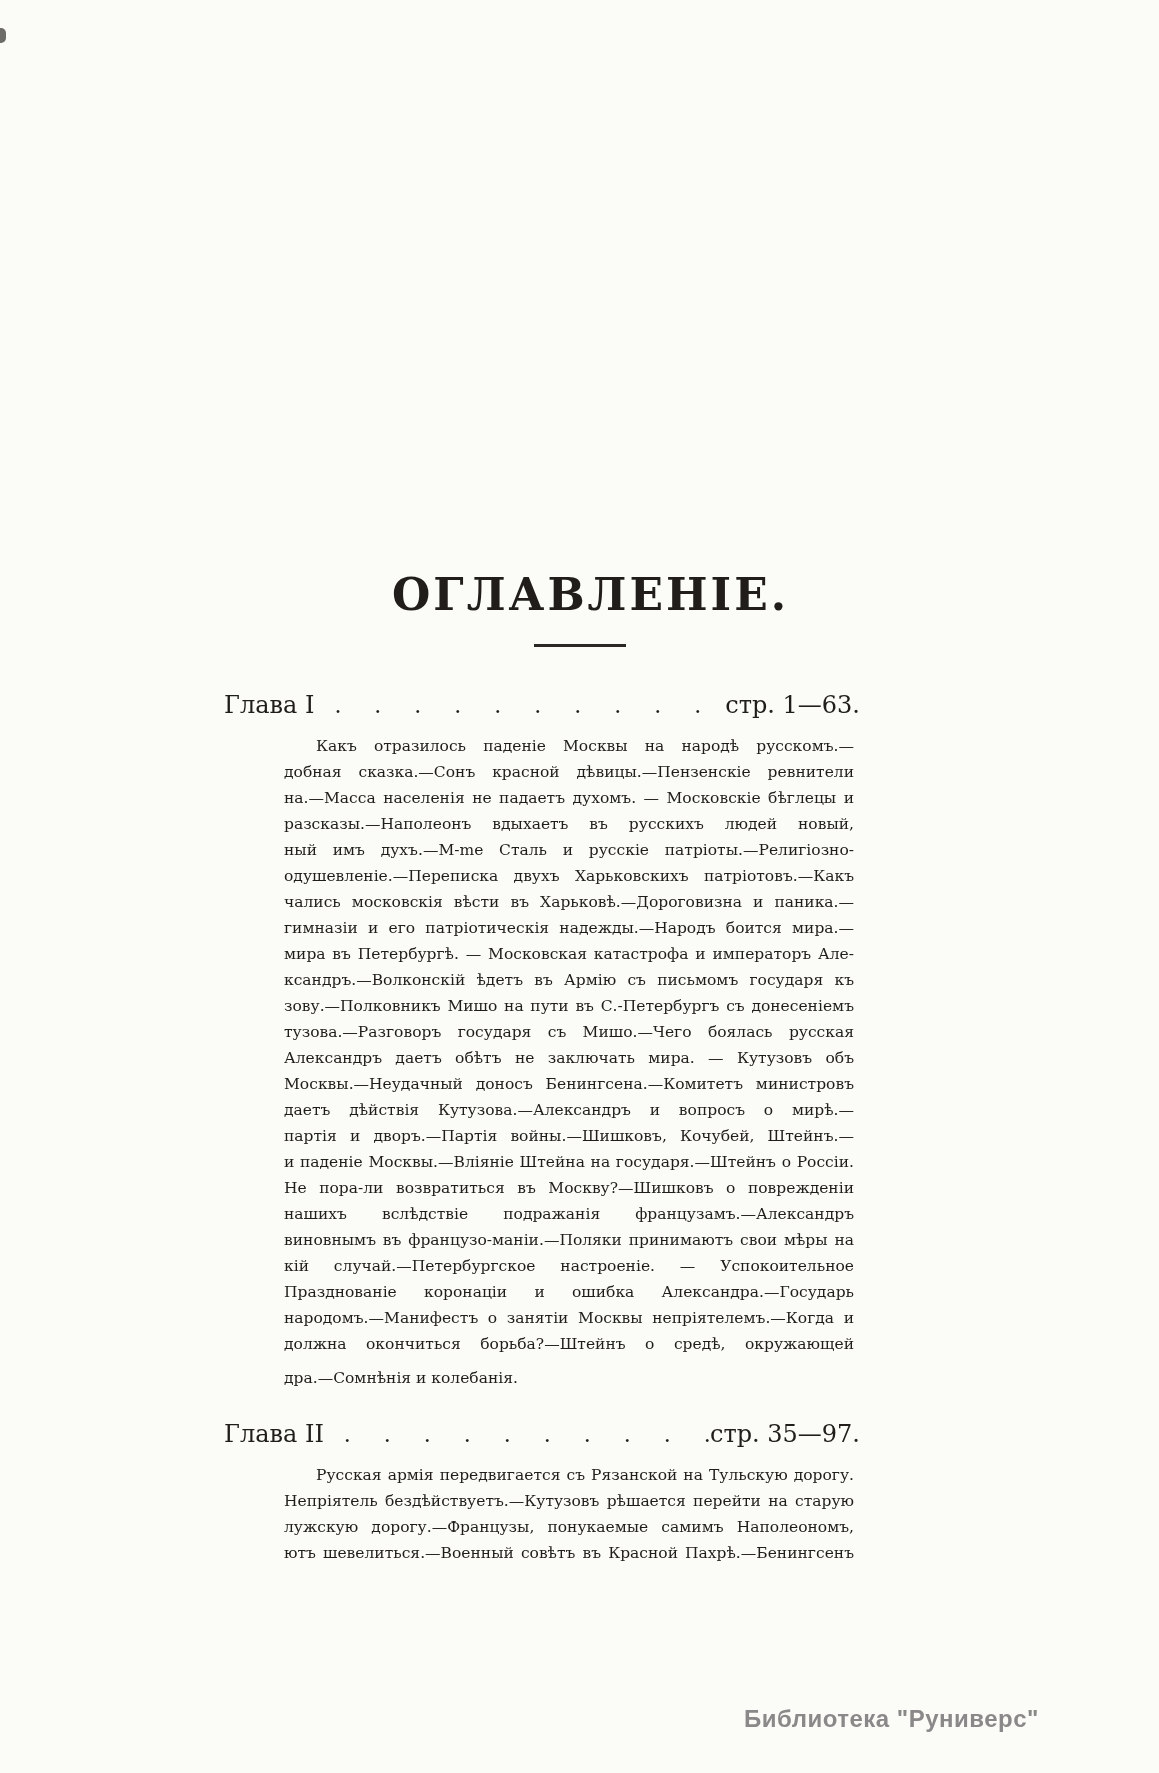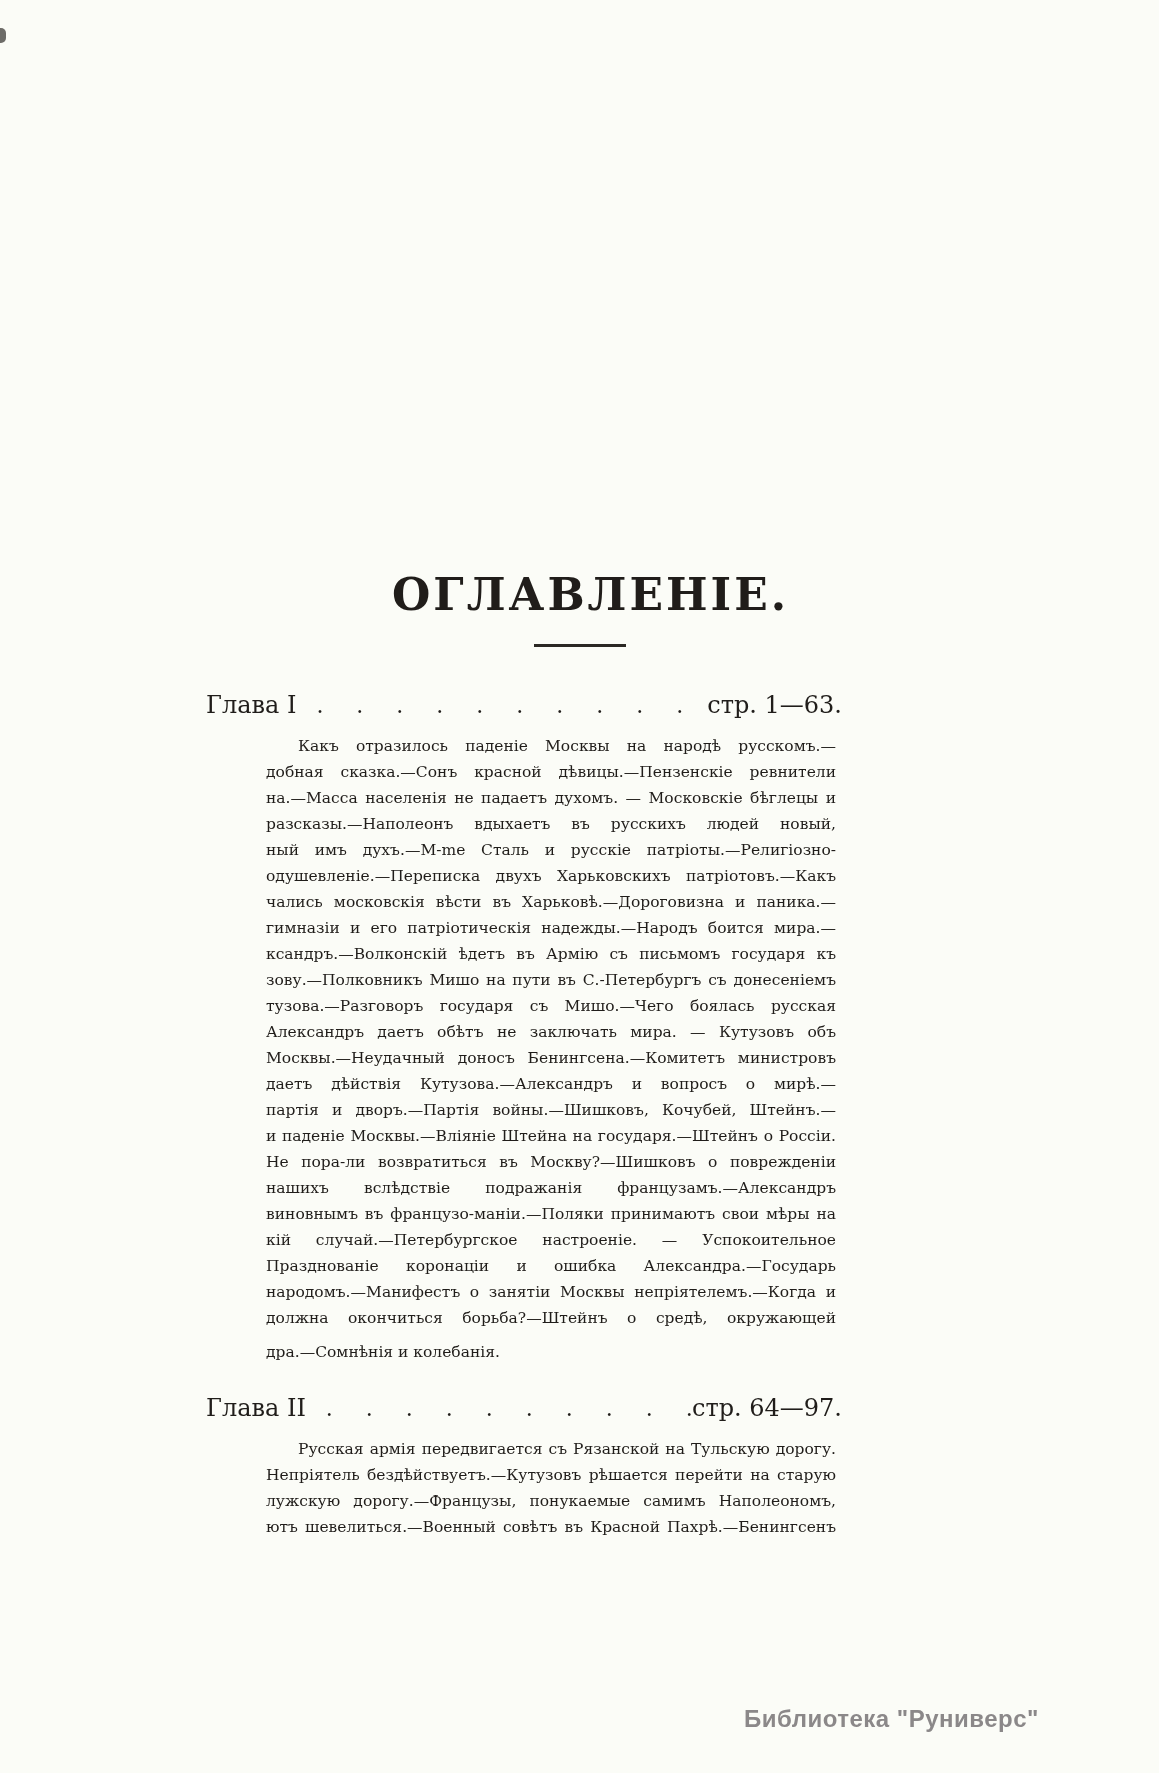--- a/index.html
+++ b/index.html
@@ -39,21 +39,21 @@
     position: absolute;
     top: 644px; left: 0; right: 0;
     margin: 0 auto;
     width: 92px;
     height: 0;
     border-top: 3px solid #2b2824;
   }
   .toc {
     position: absolute;
     top: 688px;
-    left: 206px;
+    left: 224px;
     width: 636px;
   }
   .chapter + .chapter { margin-top: 26px; }
   .chapter-heading {
     display: flex;
     align-items: baseline;
     font-size: 24px;
     line-height: 34px;
     white-space: nowrap;
   }
@@ -109,20 +109,21 @@
     </div>
     <div class="para">
           <div class="line first">Какъ отразилось паденіе Москвы на народѣ русскомъ.—Неправдопо-</div>
           <div class="line">добная сказка.—Сонъ красной дѣвицы.—Пензенскіе ревнители Наполео-</div>
           <div class="line">на.—Масса населенія не падаетъ духомъ. — Московскіе бѣглецы и ихъ</div>
           <div class="line">разсказы.—Наполеонъ вдыхаетъ въ русскихъ людей новый, несвойствен-</div>
           <div class="line">ный имъ духъ.—M-me Сталь и русскіе патріоты.—Религіозно-народное</div>
           <div class="line">одушевленіе.—Переписка двухъ Харьковскихъ патріотовъ.—Какъ полу-</div>
           <div class="line">чались московскія вѣсти въ Харьковѣ.—Дороговизна и паника.—Учитель</div>
           <div class="line">гимназіи и его патріотическія надежды.—Народъ боится мира.—Партія</div>
+          <div class="line">мира въ Петербургѣ. — Московская катастрофа и императоръ Але-</div>
           <div class="line">ксандръ.—Волконскій ѣдетъ въ Армію съ письмомъ государя къ Куту-</div>
           <div class="line">зову.—Полковникъ Мишо на пути въ С.-Петербургъ съ донесеніемъ Ку-</div>
           <div class="line">тузова.—Разговоръ государя съ Мишо.—Чего боялась русская армія?</div>
           <div class="line">Александръ даетъ обѣтъ не заключать мира. — Кутузовъ объ оставленіи</div>
           <div class="line">Москвы.—Неудачный доносъ Бенингсена.—Комитетъ министровъ обсуж-</div>
           <div class="line">даетъ дѣйствія Кутузова.—Александръ и вопросъ о мирѣ.—Французская</div>
           <div class="line">партія и дворъ.—Партія войны.—Шишковъ, Кочубей, Штейнъ.—Штейнъ</div>
           <div class="line">и паденіе Москвы.—Вліяніе Штейна на государя.—Штейнъ о Россіи.—</div>
           <div class="line">Не пора-ли возвратиться въ Москву?—Шишковъ о поврежденіи нравовъ</div>
           <div class="line">нашихъ вслѣдствіе подражанія французамъ.—Александръ признаетъ себя</div>
@@ -132,21 +133,21 @@
           <div class="line">народомъ.—Манифестъ о занятіи Москвы непріятелемъ.—Когда и какъ</div>
           <div class="line">должна окончиться борьба?—Штейнъ о средѣ, окружающей Алексан-</div>
           <div class="line short-last">дра.—Сомнѣнія и колебанія.</div>
         </div>
   </div>
 
   <div class="chapter">
     <div class="chapter-heading">
       <span class="ch-name">Глава II</span>
       <span class="ch-leader">. . . . . . . . . . . .</span>
-      <span class="ch-pages">стр. 64—97.</span>
+      <span class="ch-pages">стр. 35—97.</span>
     </div>
     <div class="para">
           <div class="line first">Русская армія передвигается съ Рязанской на Тульскую дорогу.—</div>
           <div class="line">Непріятель бездѣйствуетъ.—Кутузовъ рѣшается перейти на старую Ка-</div>
           <div class="line">лужскую дорогу.—Французы, понукаемые самимъ Наполеономъ, начина-</div>
           <div class="line">ютъ шевелиться.—Военный совѣтъ въ Красной Пахрѣ.—Бенингсенъ тре-</div>
         </div>
   </div>
 </section>
   <div class="watermark">Библиотека "Руниверс"</div>

